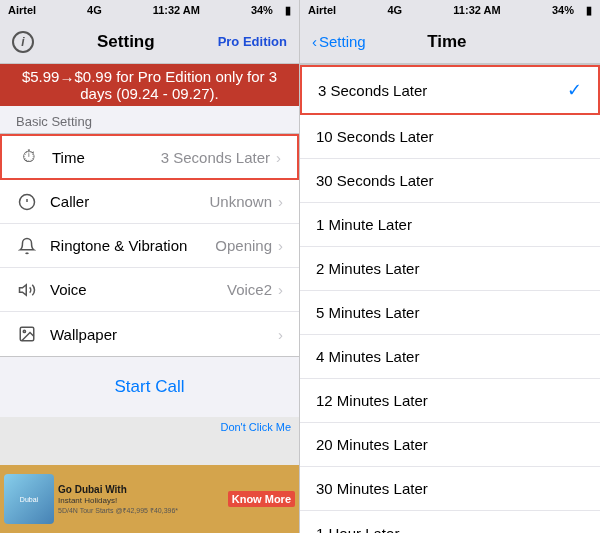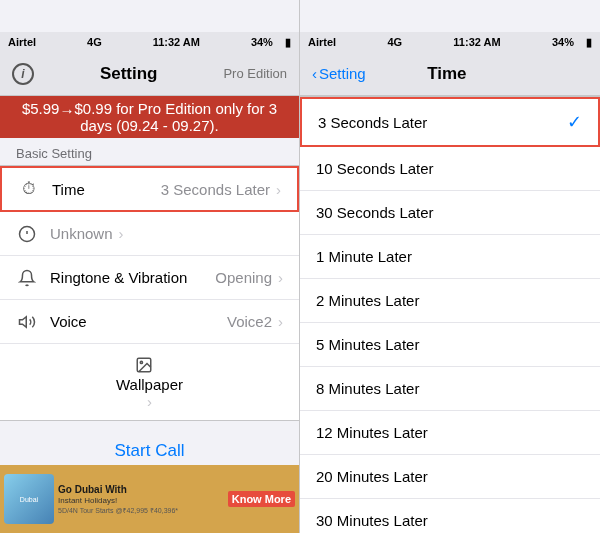--- a/index.html
+++ b/index.html
@@ -37,21 +37,20 @@
     .status-bar {
       height: 20px;
       background: #e5e5ea;
       display: flex;
       align-items: center;
       justify-content: space-between;
       padding: 0 8px;
       font-size: 11px;
       font-weight: 600;
       color: #000;
-      margin-top: 32px;
     }
     .status-bar .status-right {
       display: flex;
       align-items: center;
       gap: 12px;
     }
 
     
     .nav-bar {
       height: 44px;
@@ -62,22 +61,22 @@
       padding: 0 12px;
       border-bottom: 1px solid #c6c6c8;
     }
     .nav-bar .nav-title {
       font-size: 17px;
       font-weight: 600;
       color: #000;
     }
     .nav-bar .nav-pro {
       font-size: 13px;
-      color: #737373;
-      font-weight: 400;
+      color: #1d4ed8;
+      font-weight: 700;
     }
     .nav-bar .nav-back {
       font-size: 15px;
       color: #007aff;
       display: flex;
       align-items: center;
       gap: 2px;
     }
 
     
@@ -107,21 +106,20 @@
       display: flex;
       align-items: center;
       padding: 10px 16px;
       border-bottom: 1px solid #e5e5ea;
       background: #fff;
       position: relative;
       min-height: 44px;
     }
     .settings-item:last-child {
       border-bottom: none;
-      flex-direction: column;
     }
     .settings-item.highlighted {
       border: 2px solid #e74c3c;
       margin: 0;
     }
     .item-icon {
       width: 22px;
       height: 22px;
       margin-right: 12px;
       display: flex;
@@ -296,20 +294,21 @@
     </div>
 
     <div class="settings-item">
       <div class="item-icon">
         <svg width="18" height="18" viewBox="0 0 24 24" fill="none" stroke="currentColor" stroke-width="2">
           <circle cx="12" cy="12" r="10"></circle>
           <line x1="12" y1="8" x2="12" y2="12"></line>
           <line x1="12" y1="16" x2="12.01" y2="16"></line>
         </svg>
       </div>
+      <span class="item-label">Caller</span>
       <span class="item-value">Unknown</span>
       <span class="item-chevron">›</span>
     </div>
 
     <div class="settings-item">
       <div class="item-icon">
         <svg width="18" height="18" viewBox="0 0 24 24" fill="none" stroke="currentColor" stroke-width="2">
           <path d="M18 8A6 6 0 0 0 6 8c0 7-3 9-3 9h18s-3-2-3-9"></path>
           <path d="M13.73 21a2 2 0 0 1-3.46 0"></path>
         </svg>
@@ -411,21 +410,21 @@
 
     <div class="time-item">
       <span class="time-item-label">2 Minutes Later</span>
     </div>
 
     <div class="time-item">
       <span class="time-item-label">5 Minutes Later</span>
     </div>
 
     <div class="time-item">
-      <span class="time-item-label">8 Minutes Later</span>
+      <span class="time-item-label">4 Minutes Later</span>
     </div>
 
     <div class="time-item">
       <span class="time-item-label">12 Minutes Later</span>
     </div>
 
     <div class="time-item">
       <span class="time-item-label">20 Minutes Later</span>
     </div>
 

